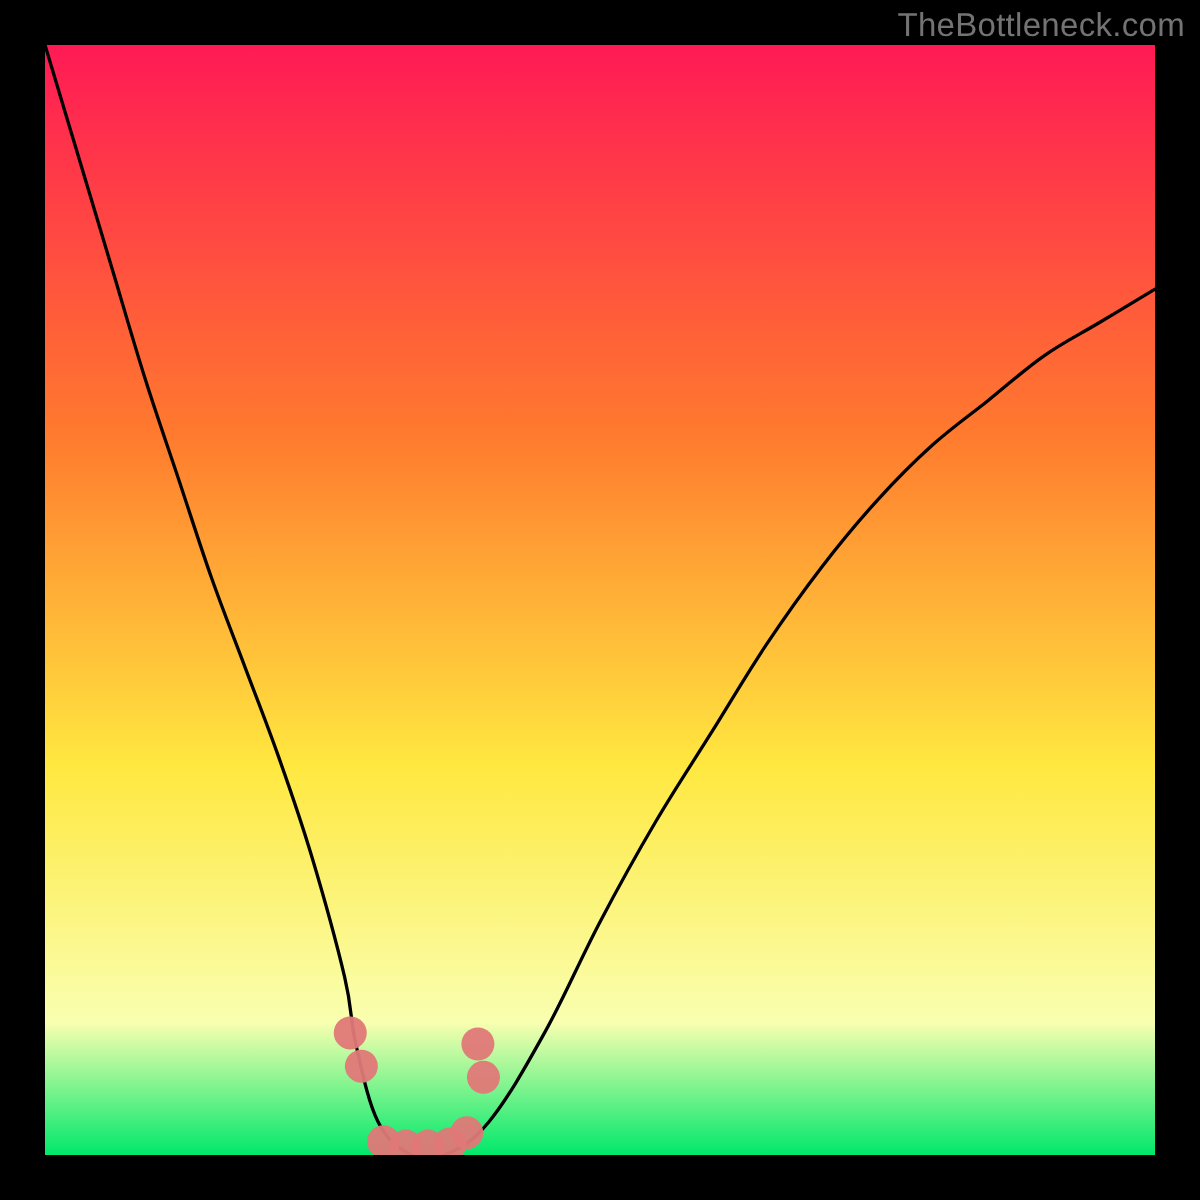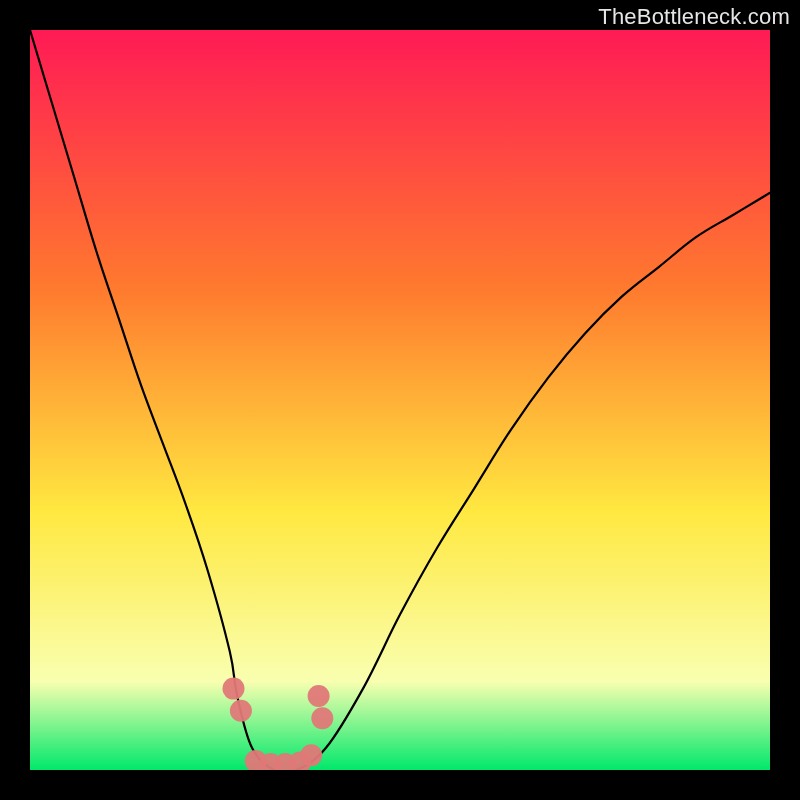--- a/index.html
+++ b/index.html
@@ -27,21 +27,21 @@
     overflow: hidden;
   }
   .gradient-bg {
     position: absolute;
     inset: 0;
   }
   .watermark {
     position: absolute;
     top: 4px;
     right: 10px;
-    color: #e5e5e5;
+    color: #737373;
     font-size: 22px;
     letter-spacing: 0.2px;
     font-weight: 400;
     user-select: none;
   }
   svg.curve {
     position: absolute;
     inset: 0;
     width: 740px;
     height: 740px;

